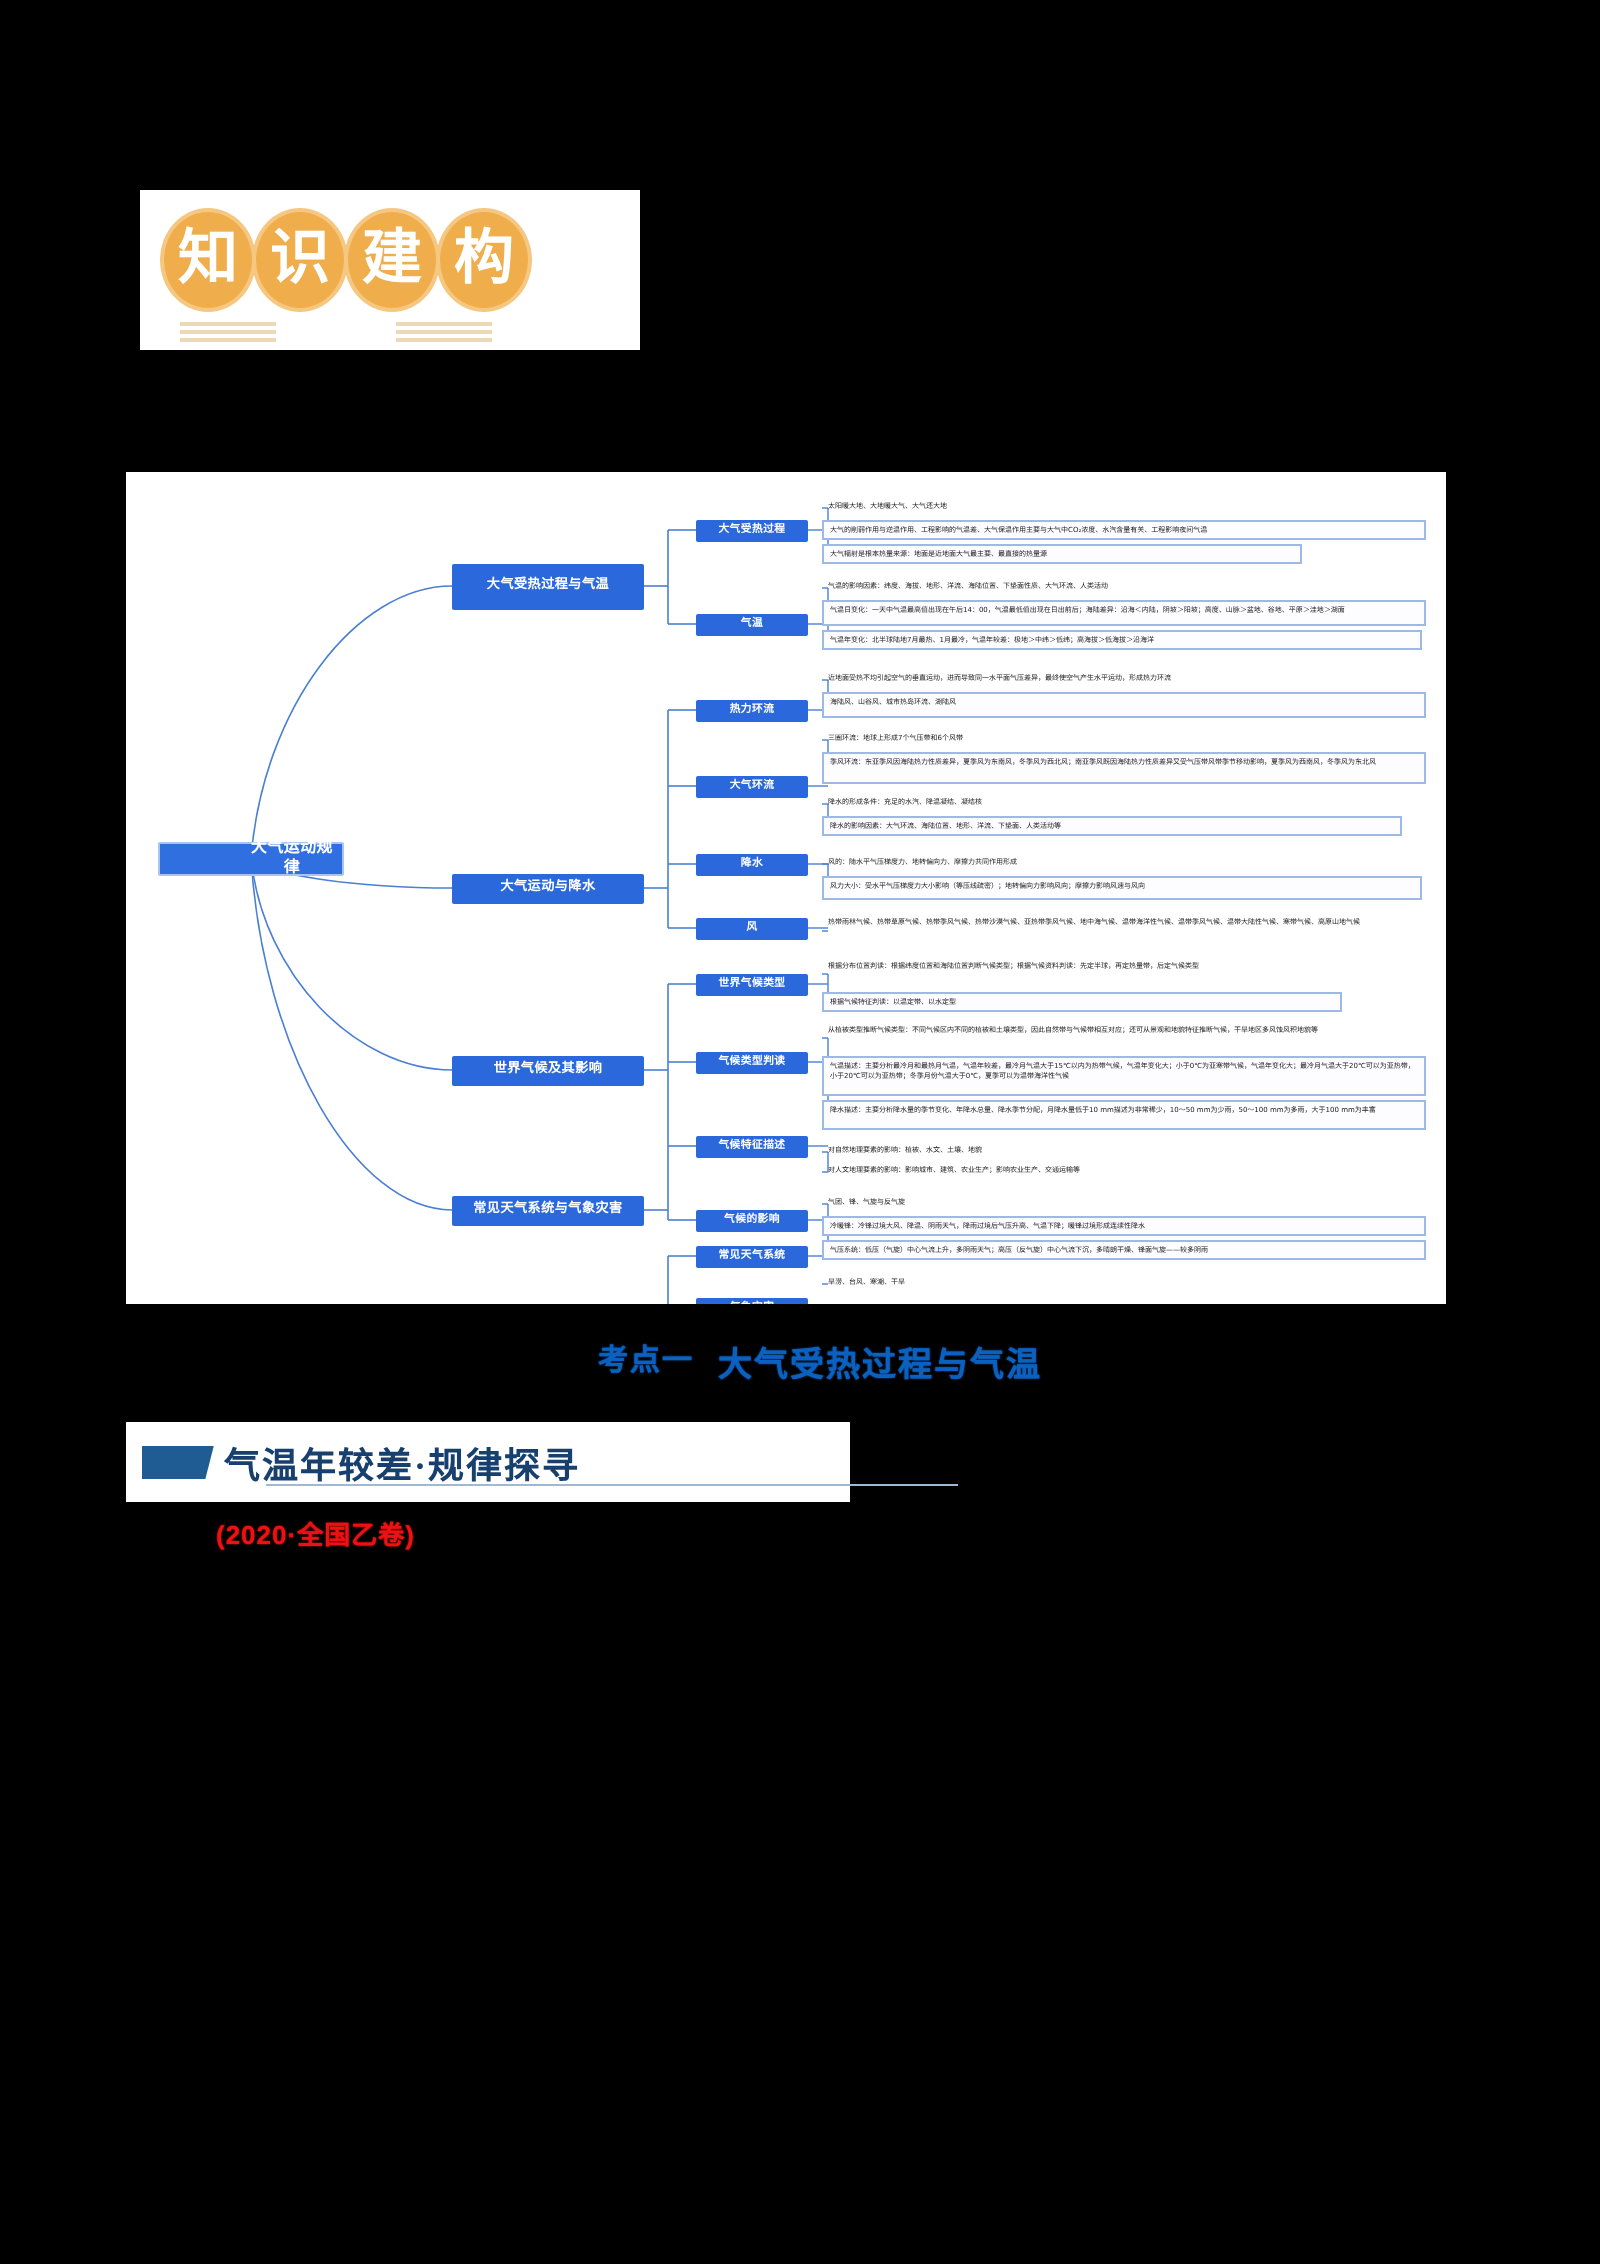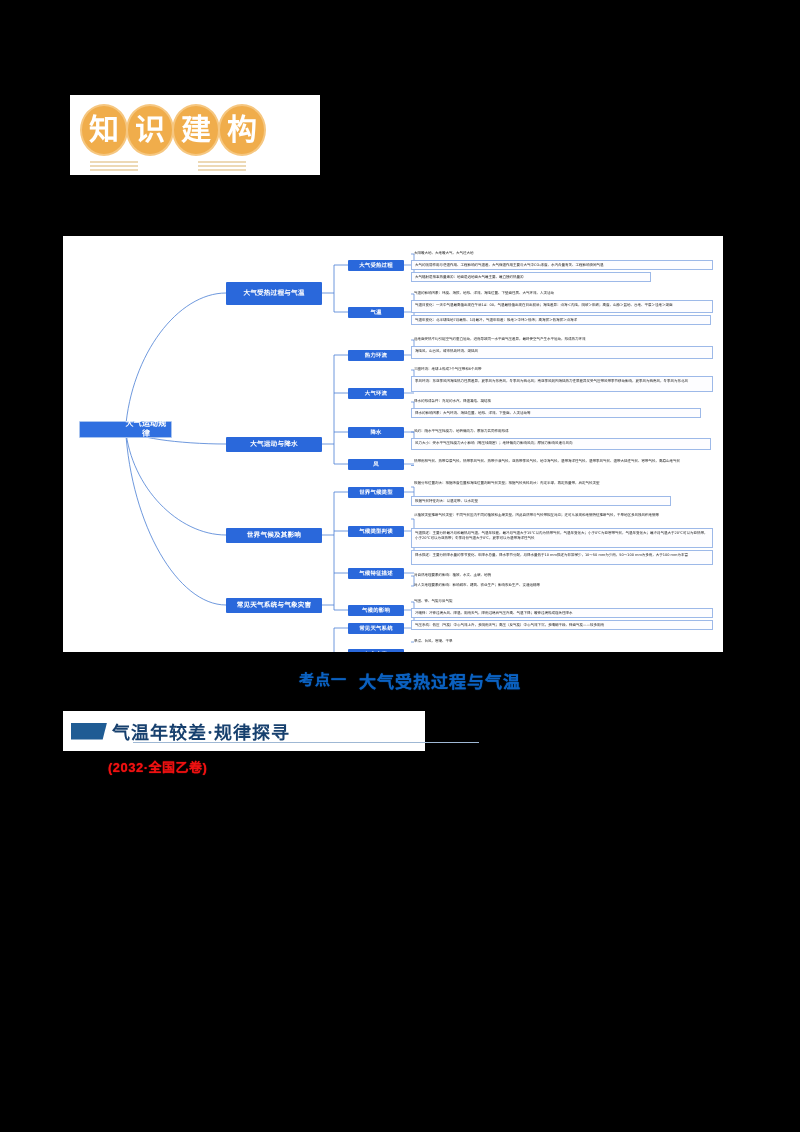--- a/index.html
+++ b/index.html
@@ -293,15 +293,15 @@
     <span class="b-num">考点一</span>
     <span>大气受热过程与气温</span>
   </div>
 
   <div class="section">
     <div class="sec-mark"></div>
     <div class="sec-title">气温年较差·规律探寻</div>
     <div class="sec-rule"></div>
   </div>
 
-  <div class="src-tag">(2032·全国乙卷)</div>
+  <div class="src-tag">(2020·全国乙卷)</div>
 
 </div>
 
 </body></html>

